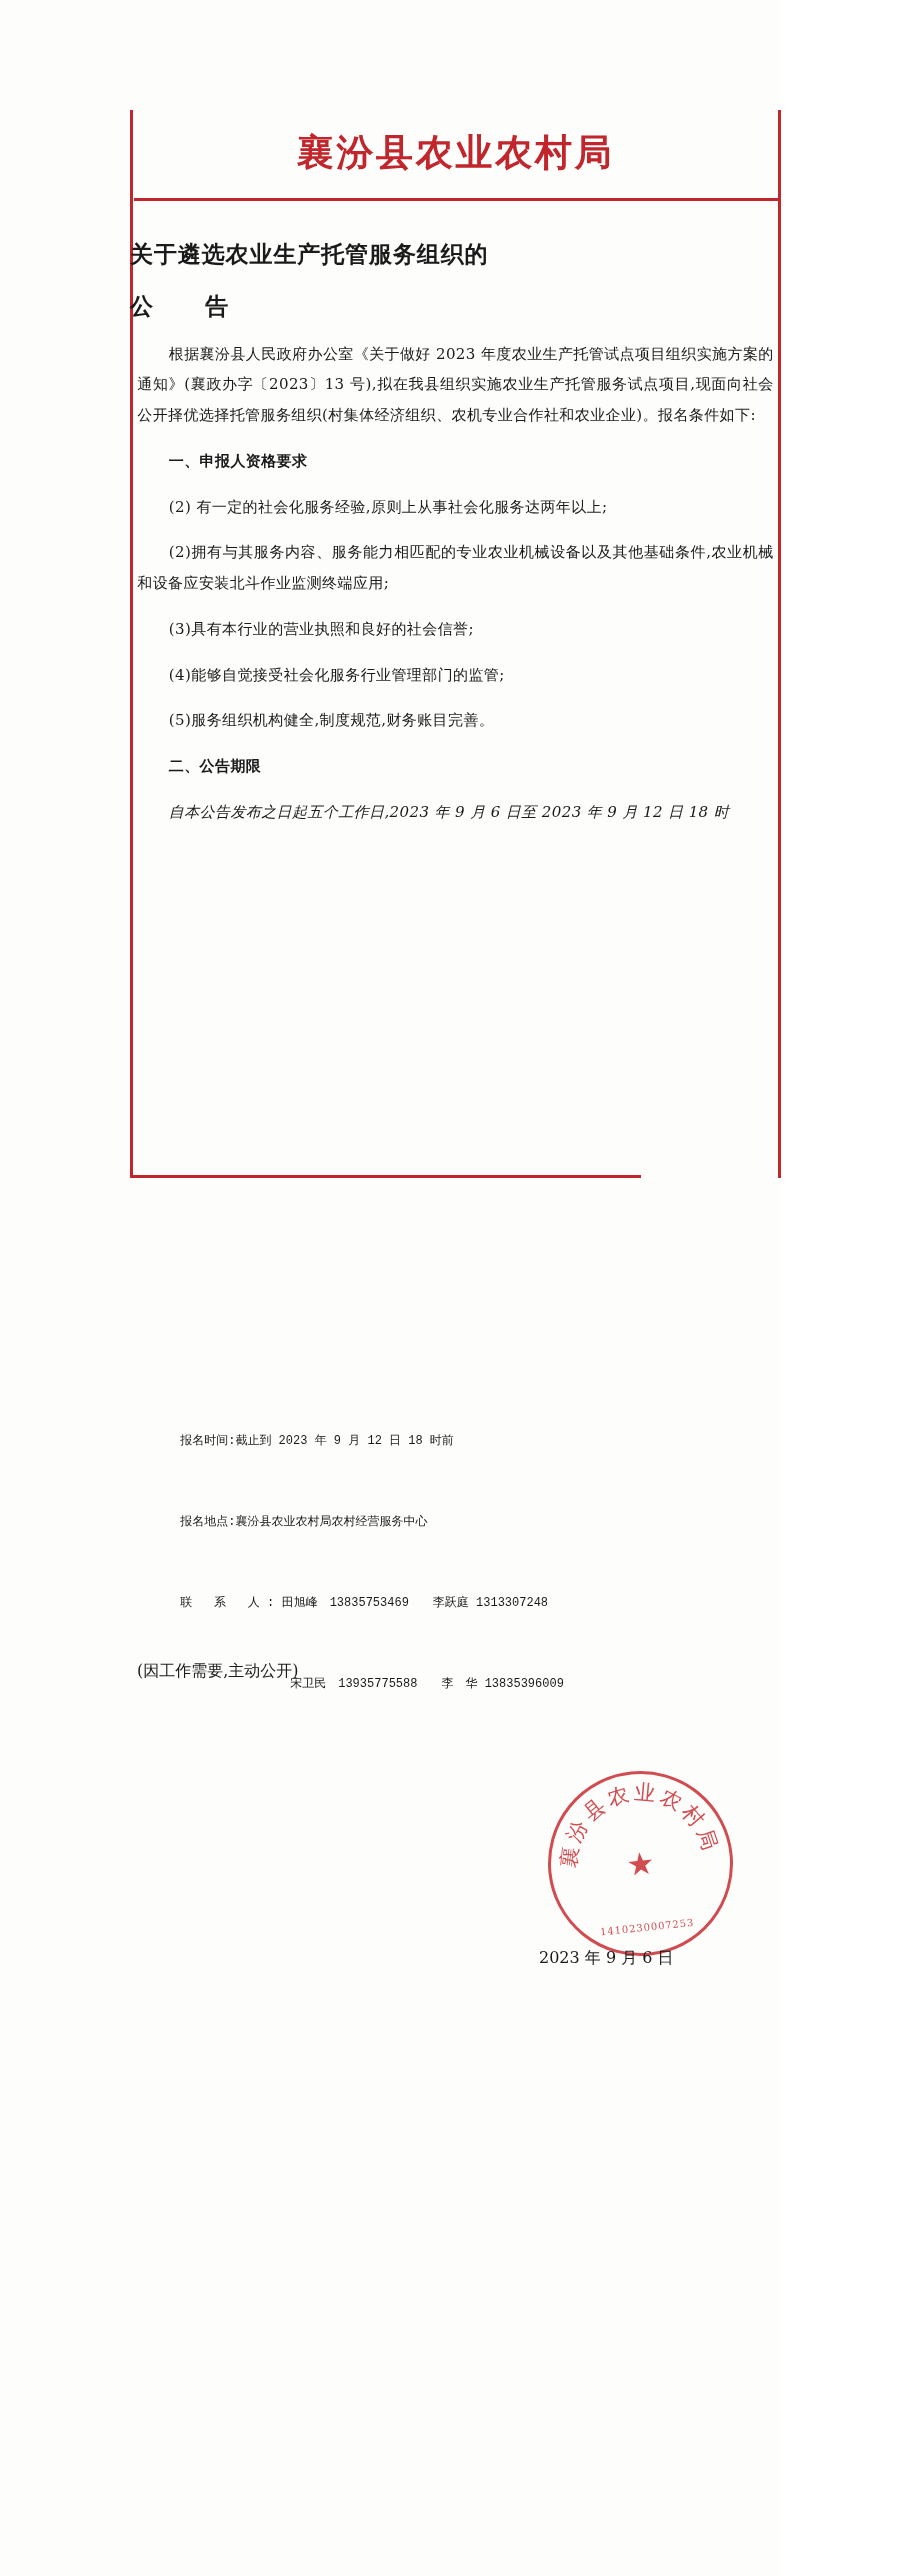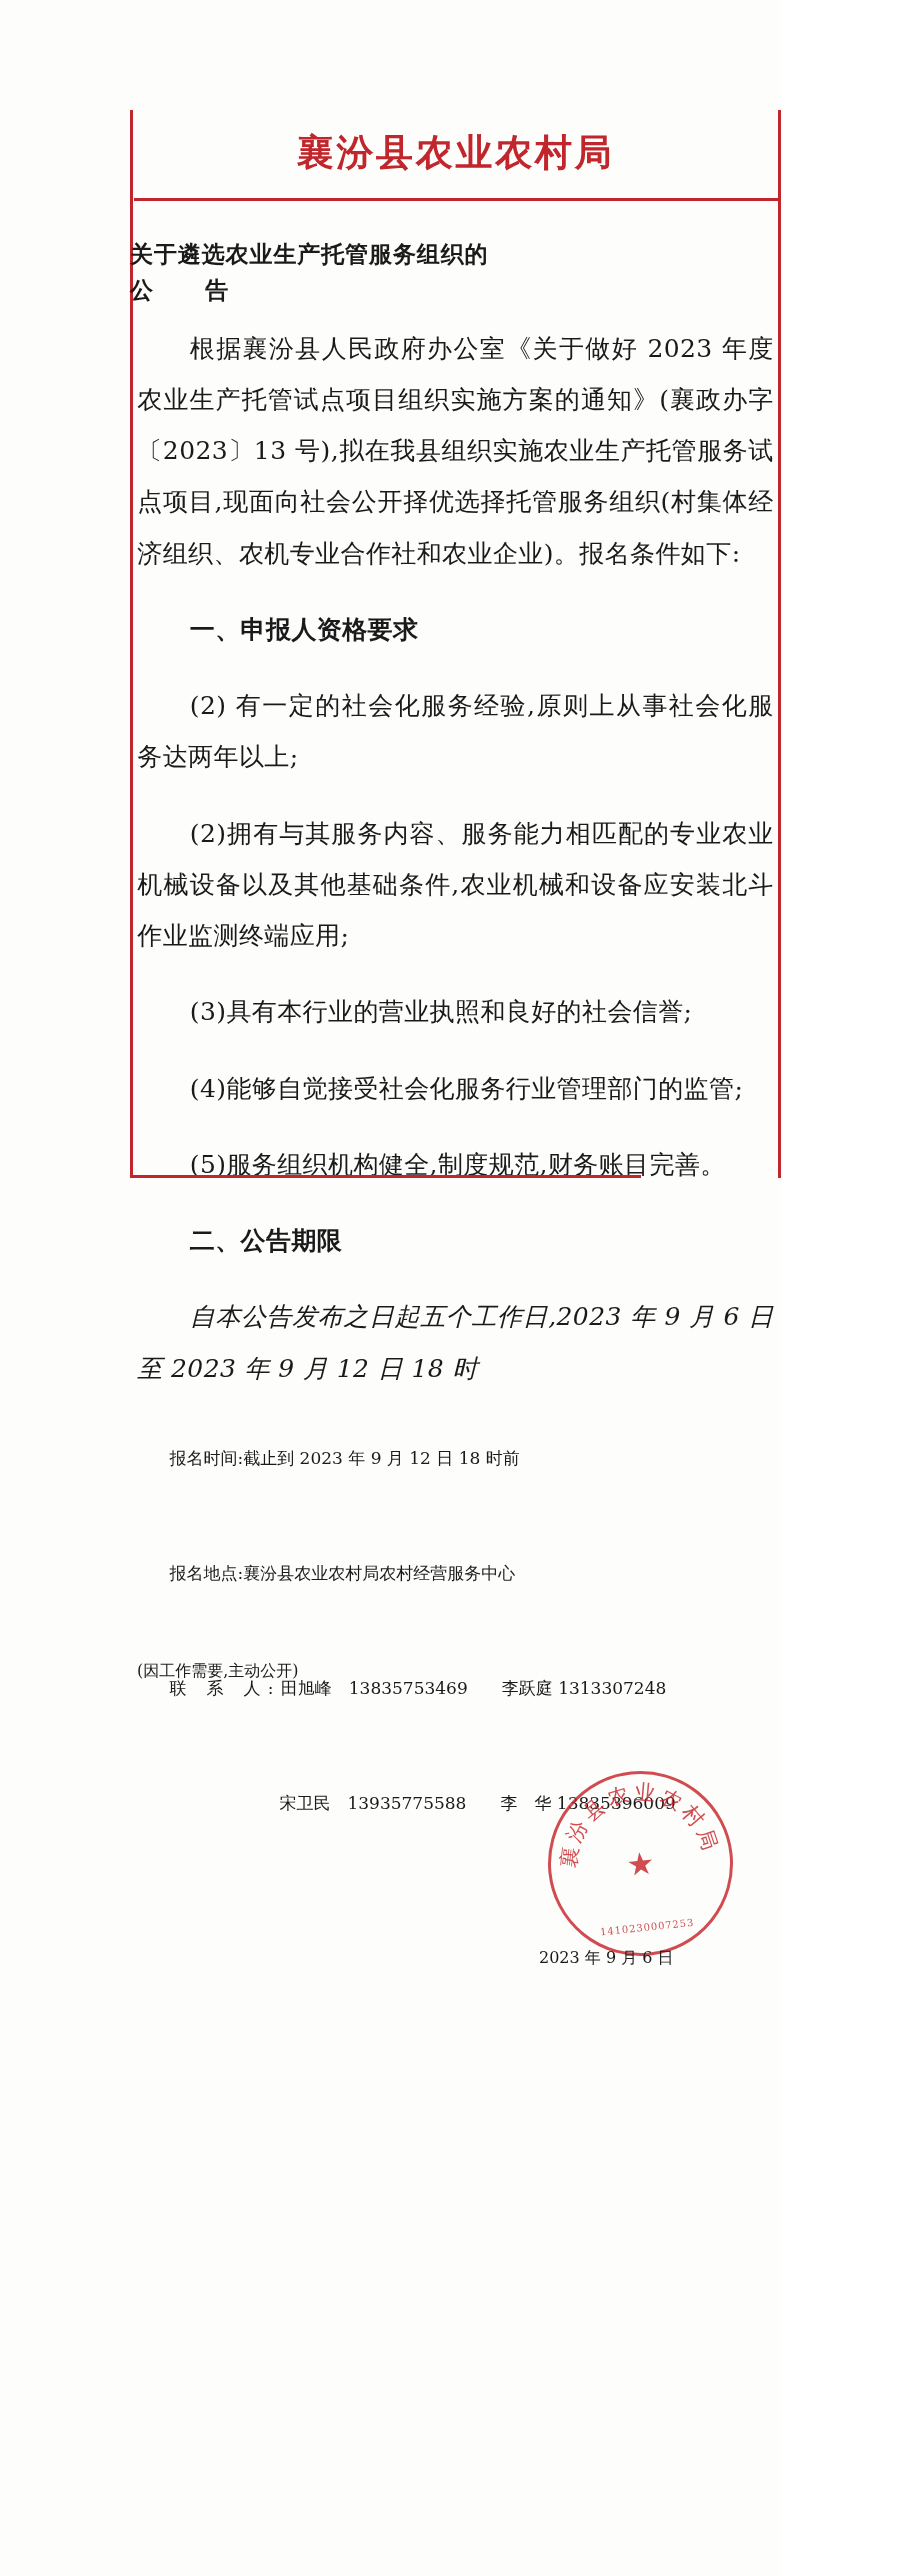--- a/index.html
+++ b/index.html
@@ -61,25 +61,25 @@
     text-align: left;
     font-size: 23px;
     font-weight: bold;
     line-height: 1.55;
     margin-top: 35px;
     letter-spacing: 0.9px;
   }
   .doc-title .line2 {
     letter-spacing: 14.6px;
     display: block;
-    margin-top: 1px;
+    margin-top: 17px;
   }
 
   .body-text {
-    font-size: 25px;
+    font-size: 15px;
     line-height: 2.05;
     text-align: justify;
     margin: 0;
     padding: 0 7.3px 0 7.3px;
     letter-spacing: 0.4px;
   }
   .para {
     text-indent: 2.1em;
     margin-top: 14.6px;
   }
@@ -101,22 +101,23 @@
     width: 511px;
     height: 2.7px;
     background: #c0262b;
   }
 
   .contact-block {
     position: absolute;
     left: 137px;
     top: 1401px;
     width: 639px;
-    font-size: 17px;
+    font-size: 12px;
     line-height: 2.25;
+    font-family: Liberation Mono, monospace;
   }
   .contact-block .row { white-space: pre; }
   .contact-block .indent-row { padding-left: 110px; }
   .sp-label { letter-spacing: 7.3px; }
 
   .note {
     position: absolute;
     left: 137px;
     top: 1661px;
     font-size: 16px;

